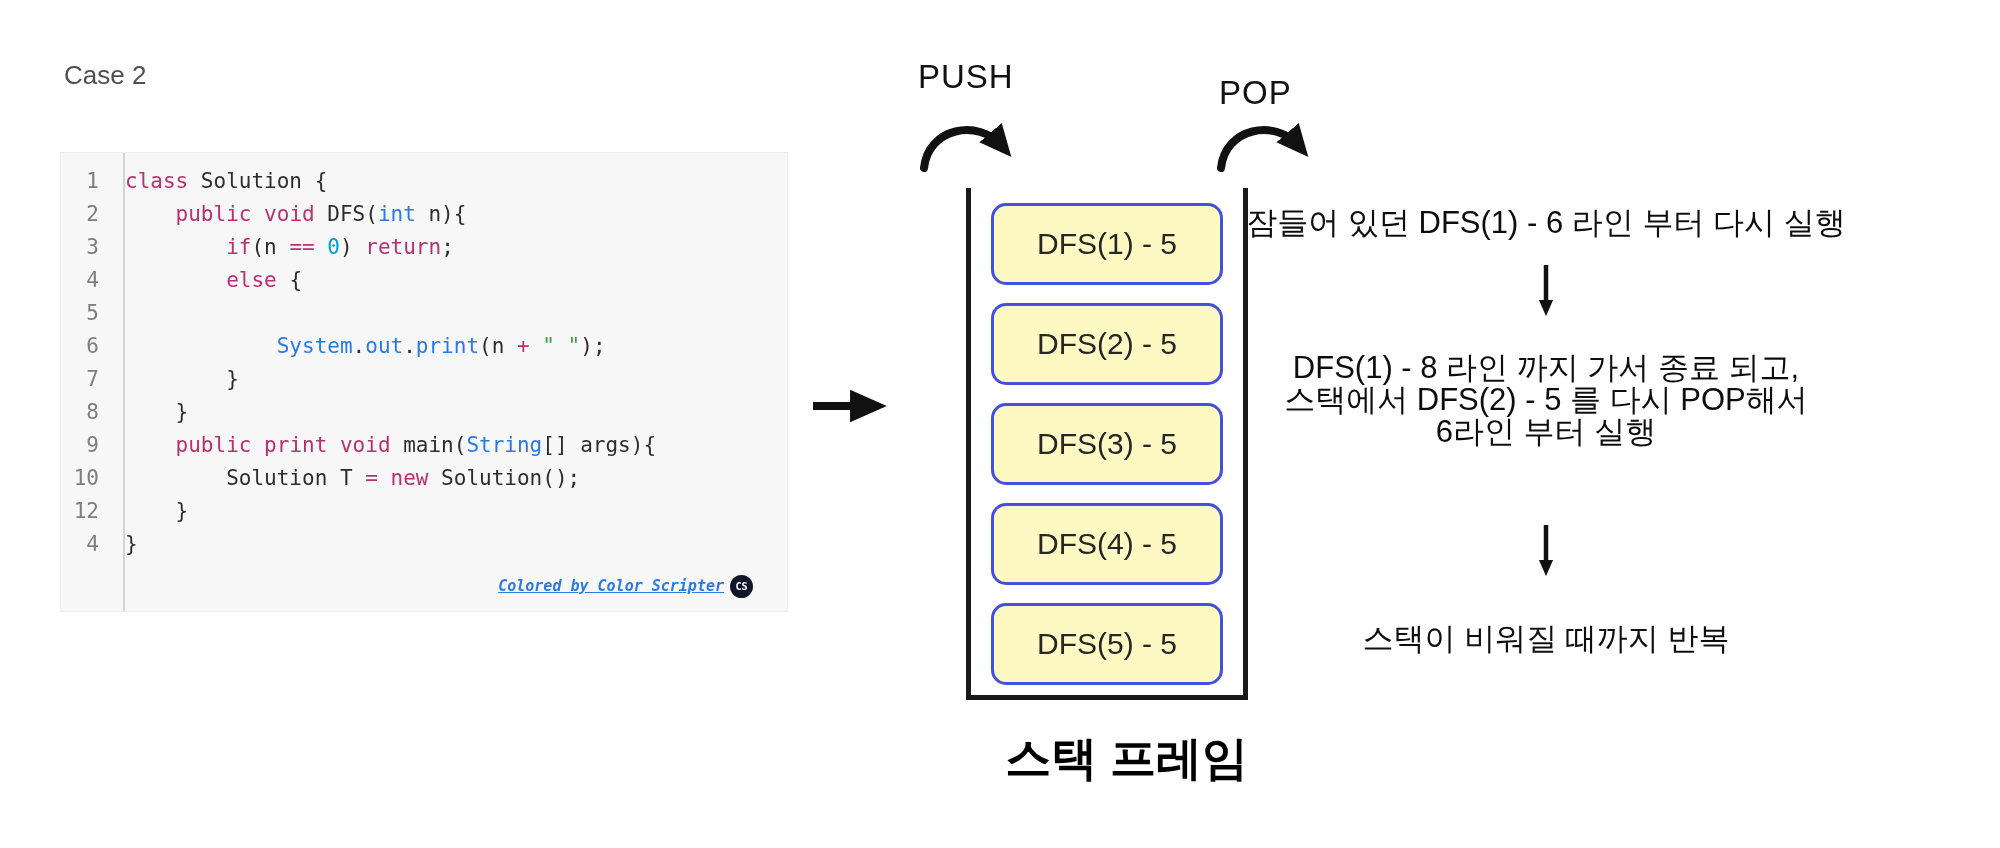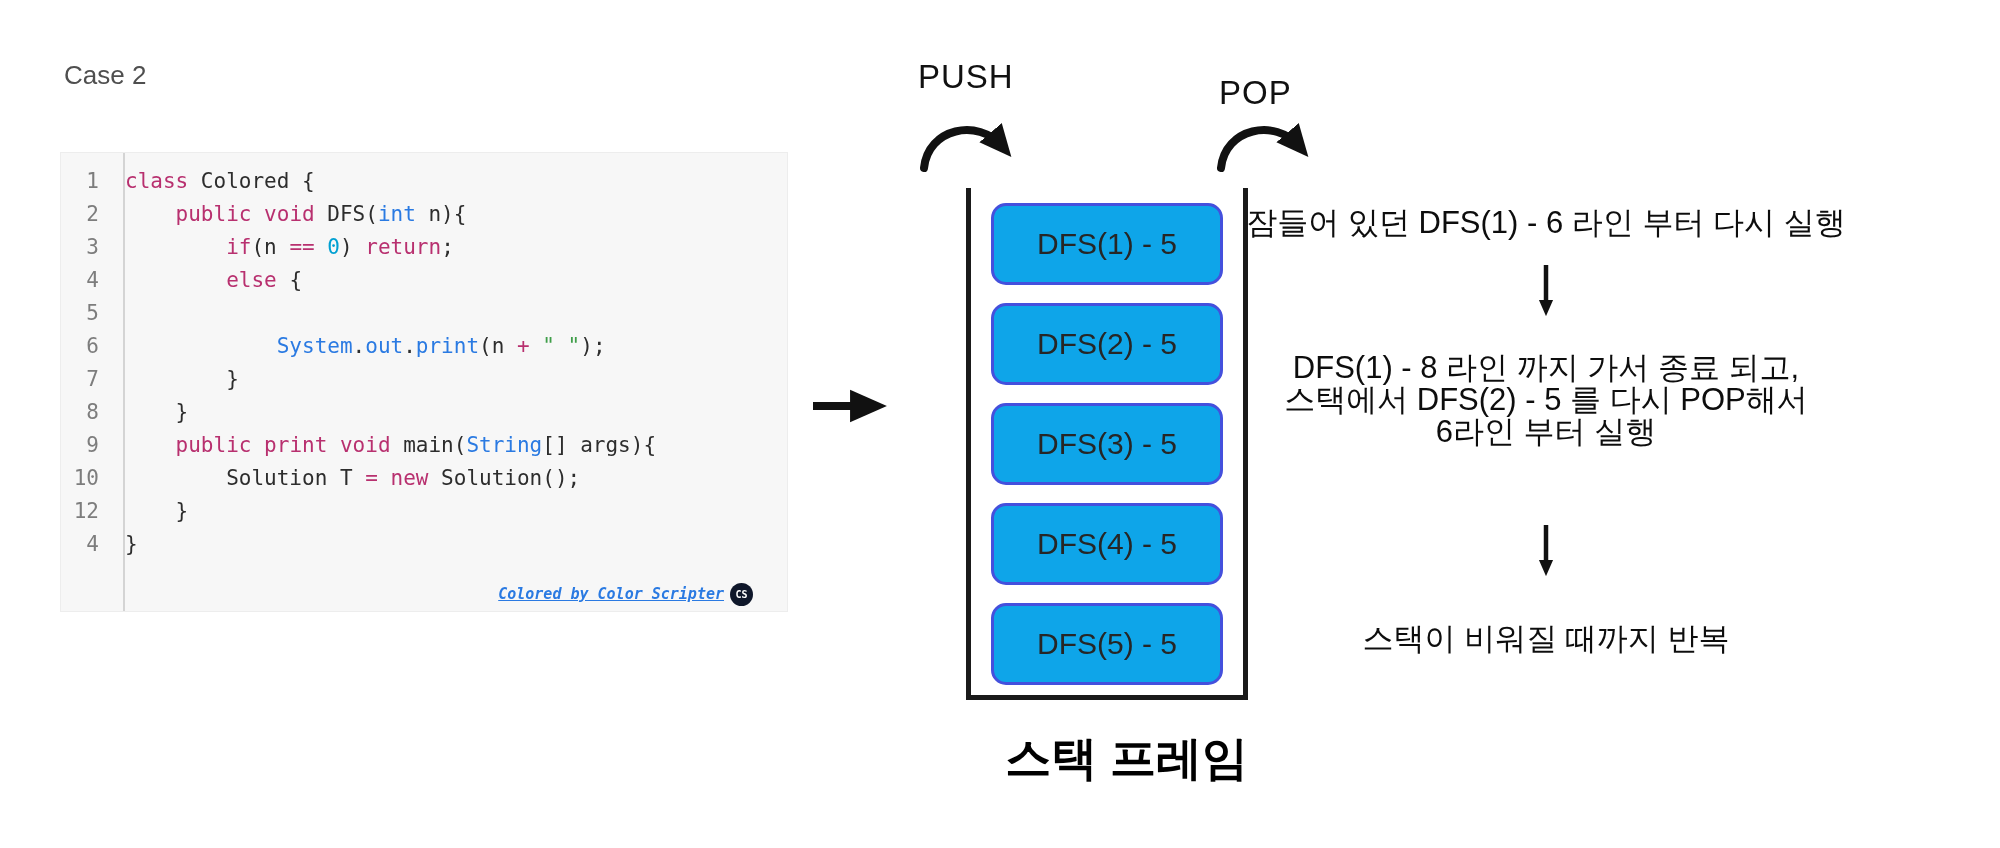--- a/index.html
+++ b/index.html
@@ -21,21 +21,21 @@
   .code-vline { position:absolute; left:62px; top:0; bottom:0; width:2px; background:#d4d4d4; }
   .code-line { display:flex; white-space:pre; }
   .ln { width:50px; text-align:right; padding-right:12px; color:#7d7d7d; flex:none; }
   .ct { padding-left:14px; color:var(--c-plain); }
   .tok-p { color:var(--c-plain); }
   .tok-k { color:var(--c-kw); }
   .tok-b { color:var(--c-blue); }
   .tok-n { color:var(--c-num); }
   .tok-s { color:var(--c-str); }
   .credit {
-    position:absolute; right:34px; bottom:0; display:flex; align-items:center; gap:6px;
+    position:absolute; right:34px; bottom:8px; display:flex; align-items:center; gap:6px;
   }
   .credit a {
     font-family:"DejaVu Sans Mono","Liberation Mono",monospace;
     font-style:italic; font-weight:bold; font-size:15px; color:var(--c-blue);
     text-decoration:underline;
   }
   .cs-badge {
     width:23px; height:23px; border-radius:50%; background:#0f172a; color:#fff;
     font-size:10px; font-weight:bold; display:flex; align-items:center; justify-content:center;
   }
@@ -47,21 +47,21 @@
   .push-arrow { position:absolute; left:916px; top:112px; }
   .pop-arrow  { position:absolute; left:1213px; top:112px; }
 
   .stack-container {
     position:absolute; left:966px; top:188px; width:282px; height:512px;
     border-left:5px solid #1a1a1a; border-right:5px solid #1a1a1a; border-bottom:5px solid #1a1a1a;
     padding-top:15px;
   }
   .frame {
     width:232px; height:82px; margin:0 auto 18px auto;
-    border:3px solid var(--c-frame); border-radius:15px; background:#0ea5e9;
+    border:3px solid var(--c-frame); border-radius:15px; background:#fef9c3;
     display:flex; align-items:center; justify-content:center;
     font-size:30px; color:#262626;
   }
   .stack-caption {
     position:absolute; left:966px; top:728px; width:282px; text-align:right;
     font-size:46px; font-weight:800; color:#000;
   }
 
   
   .steps {
@@ -78,21 +78,21 @@
 </head>
 <body>
 
 <div class="stage">
 
   <div class="case-label">Case 2</div>
 
   <div class="code-panel">
     <div class="code-vline"></div>
     <div>
-        <div class="code-line"><span class="ln">1</span><span class="ct"><span class="tok-k">class</span><span class="tok-p"> Colored {</span></span></div>
+        <div class="code-line"><span class="ln">1</span><span class="ct"><span class="tok-k">class</span><span class="tok-p"> Solution {</span></span></div>
         <div class="code-line"><span class="ln">2</span><span class="ct"><span class="tok-p">    </span><span class="tok-k">public</span><span class="tok-p"> </span><span class="tok-k">void</span><span class="tok-p"> DFS(</span><span class="tok-b">int</span><span class="tok-p"> n){</span></span></div>
         <div class="code-line"><span class="ln">3</span><span class="ct"><span class="tok-p">        </span><span class="tok-k">if</span><span class="tok-p">(n </span><span class="tok-k">==</span><span class="tok-p"> </span><span class="tok-n">0</span><span class="tok-p">) </span><span class="tok-k">return</span><span class="tok-p">;</span></span></div>
         <div class="code-line"><span class="ln">4</span><span class="ct"><span class="tok-p">        </span><span class="tok-k">else</span><span class="tok-p"> {</span></span></div>
         <div class="code-line"><span class="ln">5</span></div>
         <div class="code-line"><span class="ln">6</span><span class="ct"><span class="tok-p">            </span><span class="tok-b">System</span><span class="tok-p">.</span><span class="tok-b">out</span><span class="tok-p">.</span><span class="tok-b">print</span><span class="tok-p">(n </span><span class="tok-k">+</span><span class="tok-p"> </span><span class="tok-s">" "</span><span class="tok-p">);</span></span></div>
         <div class="code-line"><span class="ln">7</span><span class="ct"><span class="tok-p">        }</span></span></div>
         <div class="code-line"><span class="ln">8</span><span class="ct"><span class="tok-p">    }</span></span></div>
         <div class="code-line"><span class="ln">9</span><span class="ct"><span class="tok-p">    </span><span class="tok-k">public</span><span class="tok-p"> </span><span class="tok-k">print</span><span class="tok-p"> </span><span class="tok-k">void</span><span class="tok-p"> main(</span><span class="tok-b">String</span><span class="tok-p">[] args){</span></span></div>
         <div class="code-line"><span class="ln">10</span><span class="ct"><span class="tok-p">        Solution T </span><span class="tok-k">=</span><span class="tok-p"> </span><span class="tok-k">new</span><span class="tok-p"> Solution();</span></span></div>
         <div class="code-line"><span class="ln">12</span><span class="ct"><span class="tok-p">    }</span></span></div>

